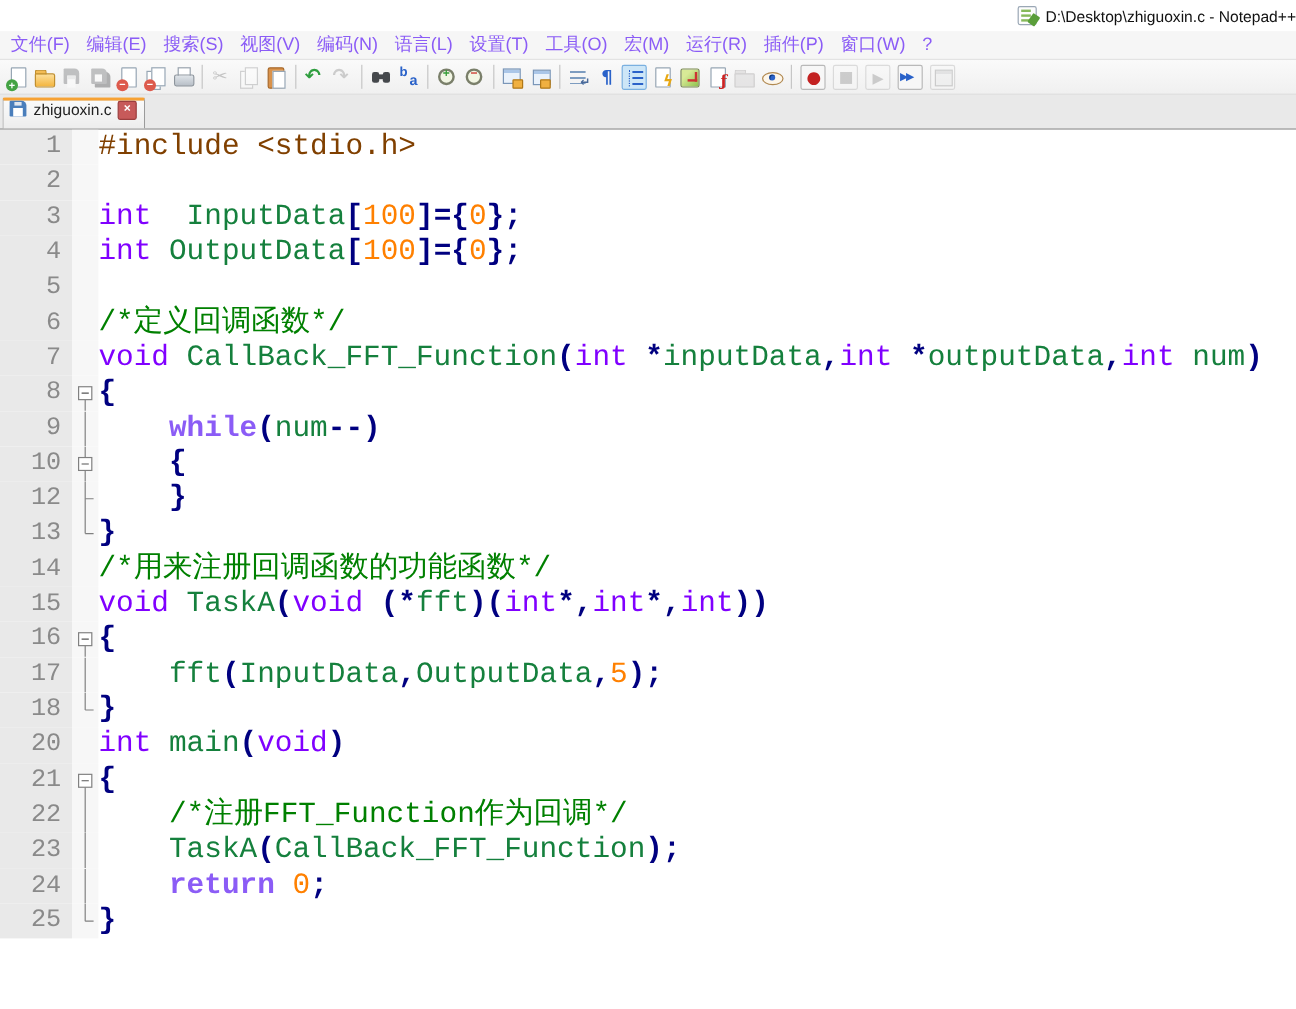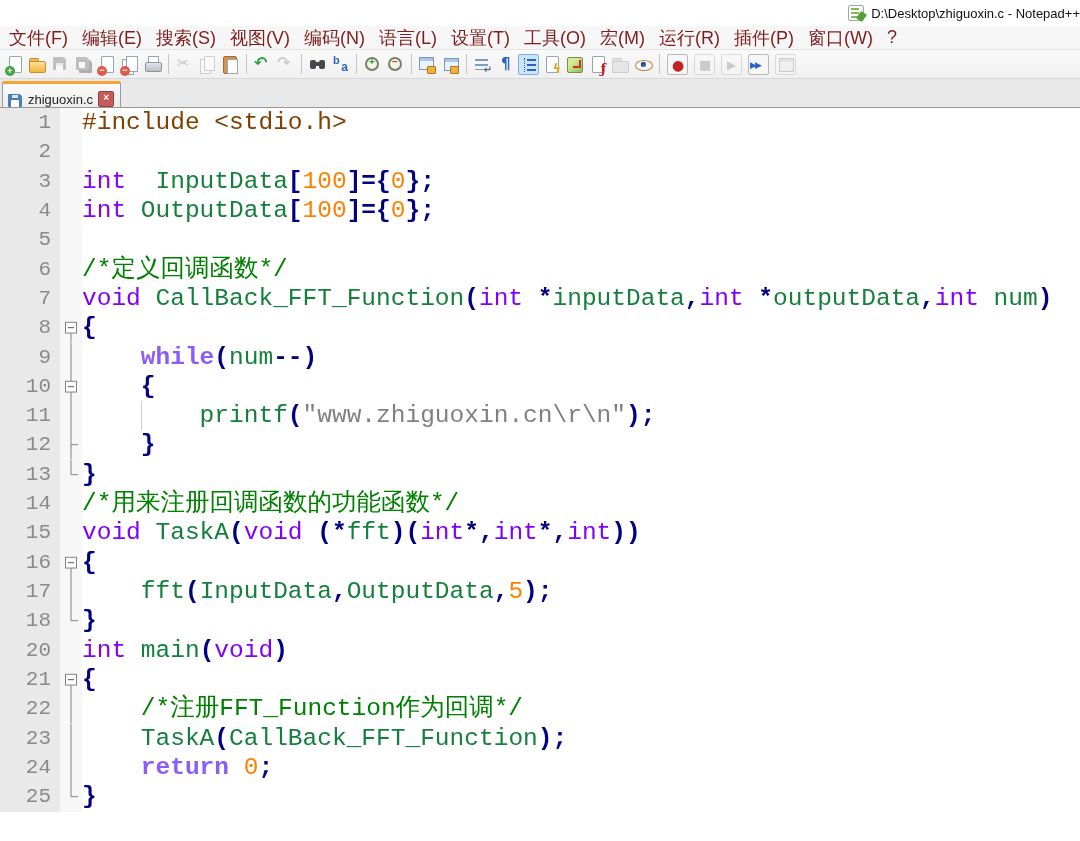--- a/index.html
+++ b/index.html
@@ -7,21 +7,21 @@
 
   
   .titlebar{height:26px;display:flex;align-items:center;background:#ffffff;padding-left:5px;justify-content:flex-end;}
   .npp-logo{width:16px;height:16px;position:relative;margin-right:7px;background:#fdfdfd;border:1px solid #9aa7b5;border-radius:2px;box-sizing:border-box;}
   .npp-logo::before{content:"";position:absolute;left:2px;top:2px;width:8px;height:2px;background:#86b95a;box-shadow:0 4px 0 #86b95a,0 8px 0 #86b95a;}
   .npp-logo::after{content:"";position:absolute;right:-2px;bottom:-1px;width:7px;height:9px;background:#5a9e3a;border-radius:1px;transform:rotate(35deg);}
   .title-text{font-size:13px;color:#111;}
 
   
   .menubar{height:23px;display:flex;align-items:center;background:#f6f6f6;padding-left:2px;border-bottom:1px solid #e3e3e3;}
-  .menu-item{font-size:18px;color:#7f1d1d;padding:3px 7px;cursor:default;}
+  .menu-item{font-size:15px;color:#8b5cf6;padding:3px 7px;cursor:default;}
 
   
   .toolbar{height:28px;display:flex;align-items:center;background:linear-gradient(#fafafa,#f0f0f0);padding-left:3px;border-bottom:1px solid #d8d8d8;}
   .tb-sep{width:1px;height:20px;background:#c6c6c6;margin:0 4px;display:inline-block;}
   .tbi{width:21px;height:21px;position:relative;display:inline-block;margin:0 1px;border-radius:2px;box-sizing:border-box;}
   .tbi.disabled{opacity:.45;filter:grayscale(.95);}
   .tbi.active{background:#cde6f7;border:1px solid #7ab0e0;}
   .tbi.boxed{border:1px solid #b9b9b9;background:#f7f7f7;margin:0 3px;}
 
   .ic-new-file::before,.ic-close::before,.ic-define-language::before,.ic-function-list::before{content:"";position:absolute;left:5px;top:2px;width:11px;height:15px;background:#fff;border:1px solid #97a6b4;border-radius:1px;}
@@ -66,21 +66,21 @@
   .ic-monitoring::before{content:"";position:absolute;left:2px;top:6px;width:16px;height:9px;background:#fdf6ea;border:1px solid #b08850;border-radius:50%;}
   .ic-monitoring::after{content:"";position:absolute;left:8px;top:8px;width:5px;height:5px;background:#2a62c9;border-radius:50%;box-shadow:inset 1px 1px 0 #103a80;}
   .ic-macro-record::before{content:"●";position:absolute;left:4px;top:1px;font:14px/18px "DejaVu Sans",sans-serif;color:#c32222;}
   .ic-macro-stop::before{content:"■";position:absolute;left:4px;top:1px;font:13px/18px "DejaVu Sans",sans-serif;color:#9a9a9a;}
   .ic-macro-play::before{content:"▶";position:absolute;left:5px;top:1px;font:12px/18px "DejaVu Sans",sans-serif;color:#9a9a9a;}
   .ic-macro-run-multiple::before{content:"▶▶";position:absolute;left:1px;top:1px;font:bold 9px/18px "DejaVu Sans",sans-serif;letter-spacing:-2px;color:#2a62c9;}
   .ic-macro-save::before{content:"";position:absolute;left:3px;top:3px;width:13px;height:12px;background:linear-gradient(#c8cdd2 0 3px,#e8ebee 3px);border:1px solid #969ca2;}
 
   
   .tabbar{height:28px;background:#e9e9e9;border-bottom:1px solid #989898;display:flex;align-items:flex-end;position:relative;}
-  .tab{height:26px;display:inline-flex;align-items:flex-end;padding:0 6px 0 5px;background:linear-gradient(#fafafa,#ededed);border:1px solid #9b9b9b;border-bottom:none;border-top:3px solid #f7a234;margin-left:2px;box-sizing:border-box;border-radius:2px 2px 0 0;}
+  .tab{height:26px;display:inline-flex;align-items:flex-start;padding:0 6px 0 5px;background:linear-gradient(#fafafa,#ededed);border:1px solid #9b9b9b;border-bottom:none;border-top:3px solid #f7a234;margin-left:2px;box-sizing:border-box;border-radius:2px 2px 0 0;}
   .tab-floppy{width:14px;height:13px;background:#4a7ebb;border-radius:1px 4px 1px 1px;position:relative;margin-right:6px;}
   .tab-floppy::before{content:"";position:absolute;left:3px;top:6px;width:8px;height:7px;background:#fff;}
   .tab-floppy::after{content:"";position:absolute;left:4px;top:1px;width:6px;height:3px;background:#dfe6f0;}
   .tab-label{font-size:13px;color:#222;margin-right:5px;}
   .tab-close{width:14px;height:14px;background:#c75a5a;border:1px solid #9b3f3f;border-radius:2px;color:#fff;font:bold 10px/12px "Liberation Sans",sans-serif;text-align:center;cursor:default;}
 
   
   .editor{background:#fff;height:733px;overflow:hidden;}
   .line{display:flex;height:29.32px;line-height:29.32px;}
   .ln{width:60px;background:#e9e9e9;color:#8a8a8a;font:21px/29.32px "Liberation Mono",monospace;text-align:right;padding-right:9px;box-sizing:border-box;flex:none;}
@@ -233,29 +233,20 @@
           <svg viewBox="0 0 22 30" preserveAspectRatio="none">
             <line x1="11" y1="0" x2="11" y2="9.5" stroke="#808080" stroke-width="1"></line>
             <line x1="11" y1="20.5" x2="11" y2="30" stroke="#808080" stroke-width="1"></line>
             <rect x="5.5" y="9.5" width="11" height="11" fill="#ffffff" stroke="#808080"></rect>
             <line x1="8" y1="15" x2="14" y2="15" stroke="#555" stroke-width="1"></line>
           </svg>
         </span>
         <div class="code"><span class="tok id">    </span><span class="tok op">{</span></div>
       </div>
       <div class="line">
-        <span class="ln">11</span>
-        <span class="fold">
-          <svg viewBox="0 0 22 30" preserveAspectRatio="none">
-            <line x1="11" y1="0" x2="11" y2="30" stroke="#808080" stroke-width="1"></line>
-          </svg>
-        </span>
-        <div class="code"><i class="guide" style="left: 4ch;"></i><span class="tok id">        printf</span><span class="tok op">(</span><span class="tok str">"www.zhiguoxin.cn\r\n"</span><span class="tok op">);</span></div>
-      </div>
-      <div class="line">
         <span class="ln">12</span>
         <span class="fold">
           <svg viewBox="0 0 22 30" preserveAspectRatio="none">
             <line x1="11" y1="0" x2="11" y2="30" stroke="#808080" stroke-width="1"></line>
             <line x1="11" y1="15" x2="18" y2="15" stroke="#808080" stroke-width="1"></line>
           </svg>
         </span>
         <div class="code"><span class="tok id">    </span><span class="tok op">}</span></div>
       </div>
       <div class="line">

